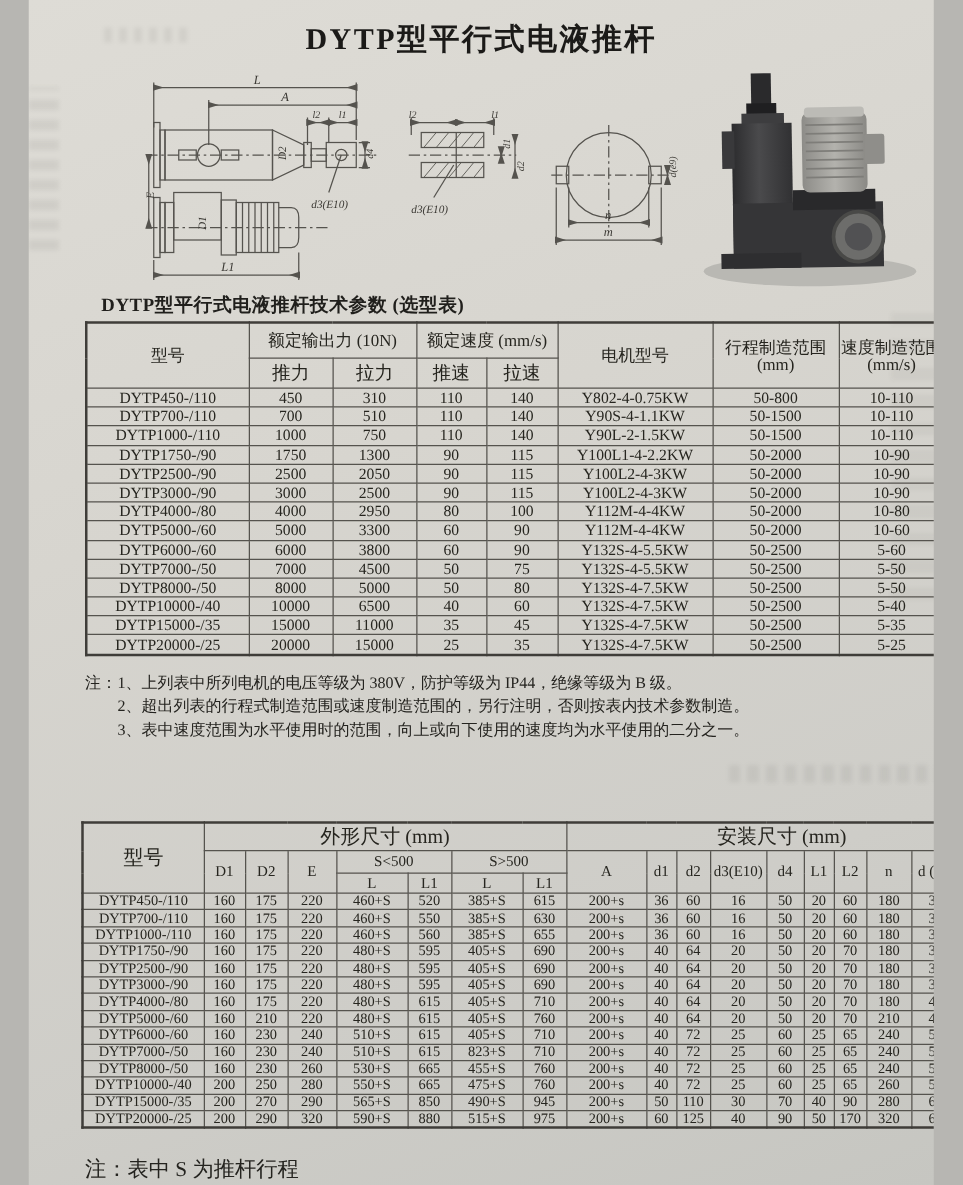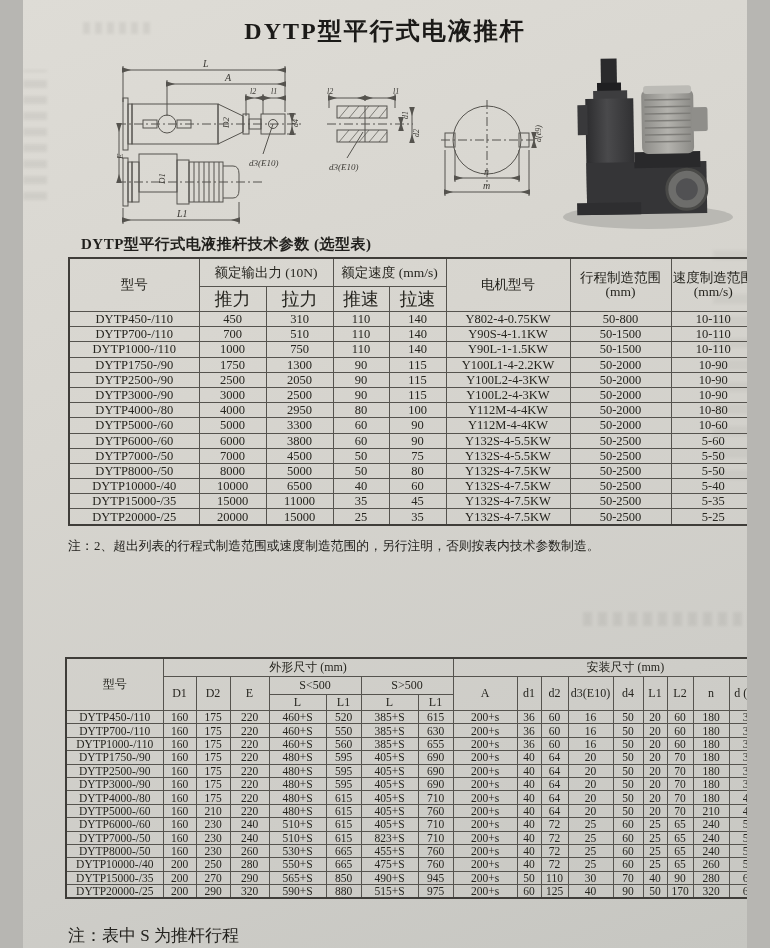--- a/index.html
+++ b/index.html
@@ -9,25 +9,25 @@
   .title{position:absolute;top:15px;left:0;width:100%;text-align:center;
          font-size:24px;font-weight:bold;letter-spacing:2px;color:#1b1a18;}
   .section-title{position:absolute;font-size:15px;font-weight:bold;color:#201f1c;letter-spacing:.5px;}
   #sec1{left:58px;top:235px;}
   #sec2{left:42px;top:633px;}
   table{border-collapse:collapse;table-layout:fixed;position:absolute;background:transparent;}
   th,td{border:1px solid #55534e;text-align:center;overflow:hidden;white-space:nowrap;
         padding:0;font-weight:normal;color:#26251f;}
   #spec-table{left:45px;top:257px;width:687px;border:2px solid #3f3d39;}
   #spec-table thead tr.h1 th{height:27px;font-size:13.5px;}
-  #spec-table thead tr.h2 th{height:23px;font-size:18px;}
+  #spec-table thead tr.h2 th{height:23px;font-size:15px;}
   #spec-table thead th.wrap{white-space:normal;line-height:14px;font-size:12.5px;}
   #spec-table tbody td{height:14.2px;font-size:12.5px;line-height:14px;}
   #dim-table{left:42px;top:657px;width:704px;border:2px solid #3f3d39;}
-  #dim-table thead tr.h1 th{height:17px;font-size:12px;}
+  #dim-table thead tr.h1 th{height:17px;font-size:16px;}
   #dim-table thead tr.h2 th{height:17px;font-size:12px;}
   #dim-table thead tr.h3 th{height:14px;font-size:12px;}
   #dim-table tbody td{height:12.4px;font-size:11.5px;line-height:12px;}
   .notes{position:absolute;left:45px;top:537px;width:670px;font-size:12.8px;
          line-height:18.8px;color:#24231f;padding-left:26px;}
   .notes .prefix{position:absolute;left:0;top:0;}
   .note-item{padding-left:19px;text-indent:-19px;}
   .footer-note{position:absolute;left:45px;top:924px;font-size:17px;color:#24231f;}
   .figure{position:absolute;}
   #drawing{left:92px;top:58px;}
@@ -261,21 +261,21 @@
           <td>Y90S-4-1.1KW</td>
           <td>50-1500</td>
           <td>10-110</td>
         </tr>
         <tr>
           <td>DYTP1000-/110</td>
           <td>1000</td>
           <td>750</td>
           <td>110</td>
           <td>140</td>
-          <td>Y90L-1-1.5KW</td>
+          <td>Y90L-2-1.5KW</td>
           <td>50-1500</td>
           <td>10-110</td>
         </tr>
         <tr>
           <td>DYTP1750-/90</td>
           <td>1750</td>
           <td>1300</td>
           <td>90</td>
           <td>115</td>
           <td>Y100L1-4-2.2KW</td>
@@ -380,21 +380,23 @@
           <td>35</td>
           <td>Y132S-4-7.5KW</td>
           <td>50-2500</td>
           <td>5-25</td>
         </tr>
       </tbody>
   </table>
 
   <div class="notes">
     <span class="prefix">注：</span>
+    <div class="note-item">1、上列表中所列电机的电压等级为 380V，防护等级为 IP44，绝缘等级为 B 级。</div>
     <div class="note-item">2、超出列表的行程式制造范围或速度制造范围的，另行注明，否则按表内技术参数制造。</div>
+    <div class="note-item">3、表中速度范围为水平使用时的范围，向上或向下使用的速度均为水平使用的二分之一。</div>
   </div>
 
 
   <table id="dim-table">
     <colgroup>
       <col style="width:97px">
         <col style="width:33px">
         <col style="width:34px">
         <col style="width:39px">
       <col style="width:57px">

